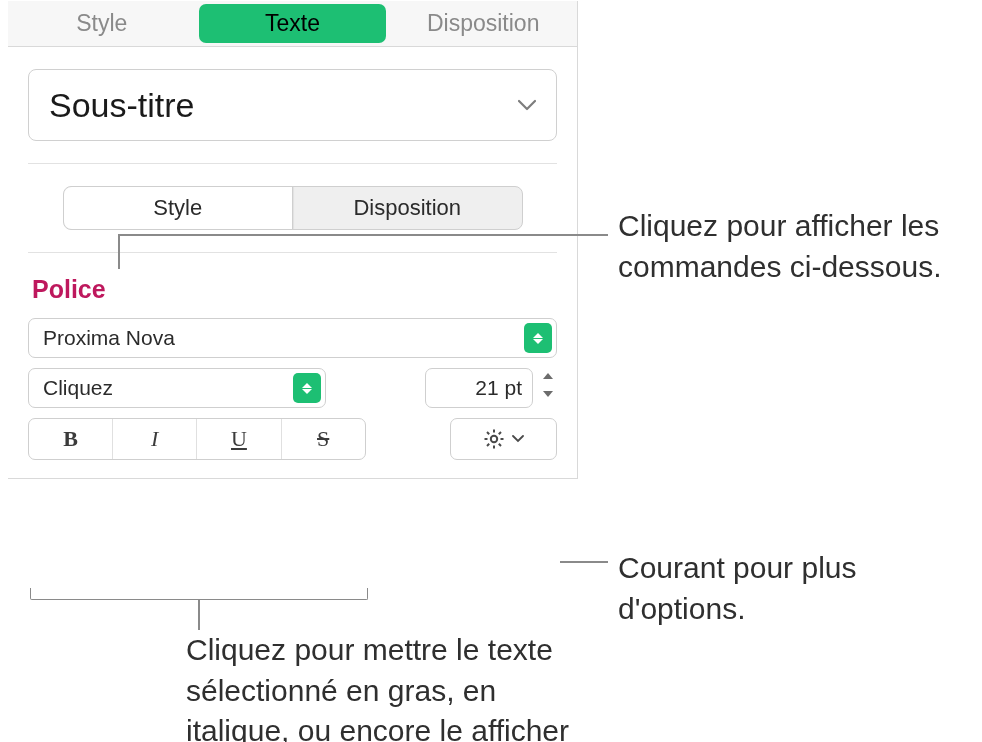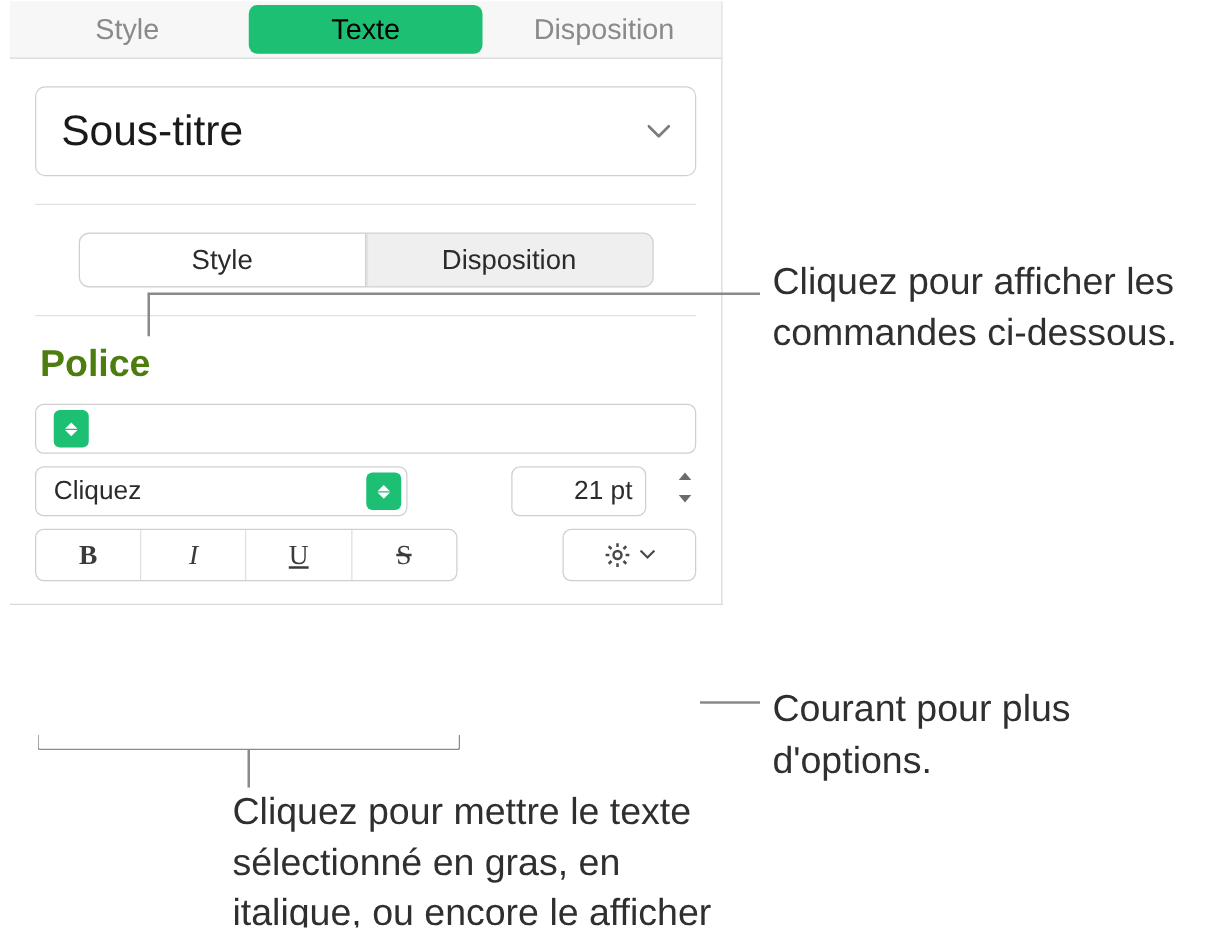--- a/index.html
+++ b/index.html
@@ -84,22 +84,22 @@
     color: #2b2b2b;
     cursor: pointer;
   }
   .seg.selected {
     background: #fff;
     border-right: 1px solid #cfcfcf;
     border-radius: 8px 0 0 8px;
     box-shadow: 1px 0 1px rgba(0,0,0,0.06);
   }
   .section-label {
-    font-size: 30px;
-    color: #4d7c0f;
+    font-size: 25px;
+    color: #be185d;
     font-weight: 600;
     margin: 0 0 14px 4px;
   }
   .font-row {
     display: flex;
     gap: 12px;
     margin-bottom: 10px;
   }
   .popup, .popup-small {
     display: flex;
@@ -250,36 +250,37 @@
       <div class="seg selected">Style</div>
       <div class="seg">Disposition</div>
     </div>
 
     <hr class="hr">
 
     <div class="section-label">Police</div>
 
     <div class="font-row">
       <div class="popup">
+        <span>Proxima Nova</span>
         <span class="green-stepper">
           <span class="tri up"></span>
             <span class="tri down"></span>
         </span>
       </div>
     </div>
 
     <div class="font-row">
       <div class="popup" style="flex:0 0 298px">
         <span>Cliquez</span>
         <span class="green-stepper">
           <span class="tri up"></span>
             <span class="tri down"></span>
         </span>
       </div>
-      <div style="display:flex;gap:20px;margin-left:auto">
+      <div style="display:flex;gap:4px;margin-left:auto">
         <div class="size-box">
           <span class="val">21 pt</span>
         </div>
         <div class="mini-stepper">
           <div class="c">
               <span class="tri up"></span>
             </div>
           <div class="c">
               <span class="tri down"></span>
             </div>

